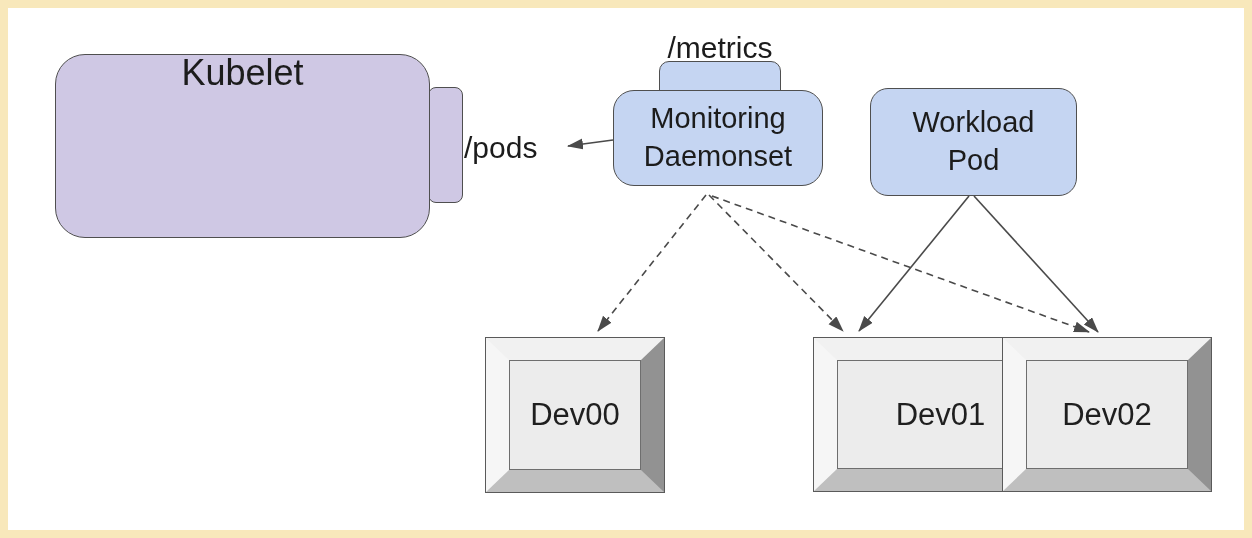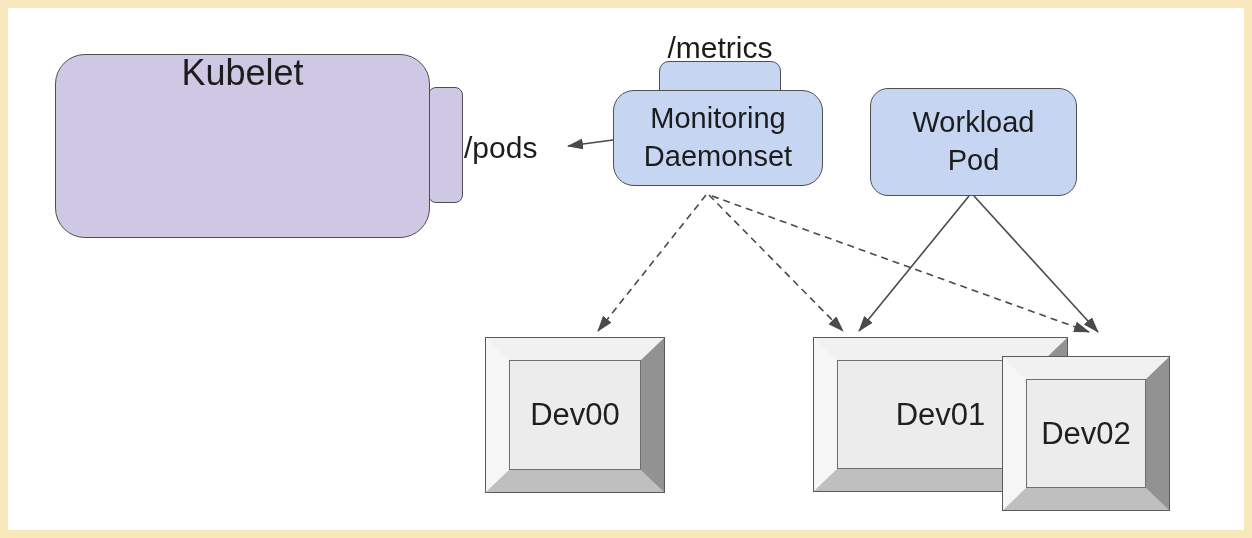--- a/index.html
+++ b/index.html
@@ -83,21 +83,21 @@
 
   
   .device {
     position: absolute;
     box-sizing: border-box;
     border: 1px solid #5a5a5a;
     z-index: 2;
   }
   .dev0 { left: 485px; top: 337px; width: 180px; height: 156px; }
   .dev1 { left: 776px; top: 337px; width: 255px; height: 155px; margin-left: 37px; }
-  .dev2 { left: 1002px; top: 356px; width: 168px; height: 155px; }
+  .dev2 { left: 1002px; top: 337px; width: 210px; height: 155px; }
   .device-bevel {
     width: 100%; height: 100%;
     box-sizing: border-box;
     border-style: solid;
     border-width: 22px 23px 22px 23px;
     border-color: #f1f1f1 #929292 #bfbfbf #f6f6f6; 
   }
   .device-face {
     width: 100%; height: 100%;
     box-sizing: border-box;

